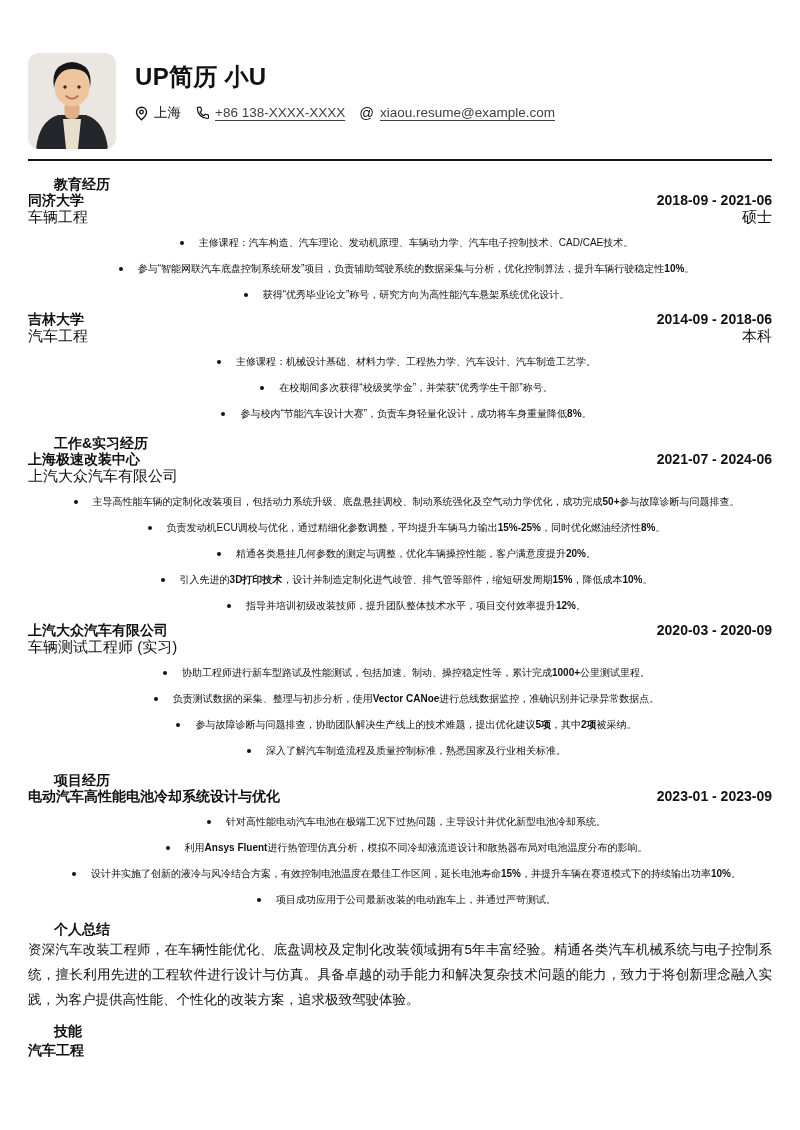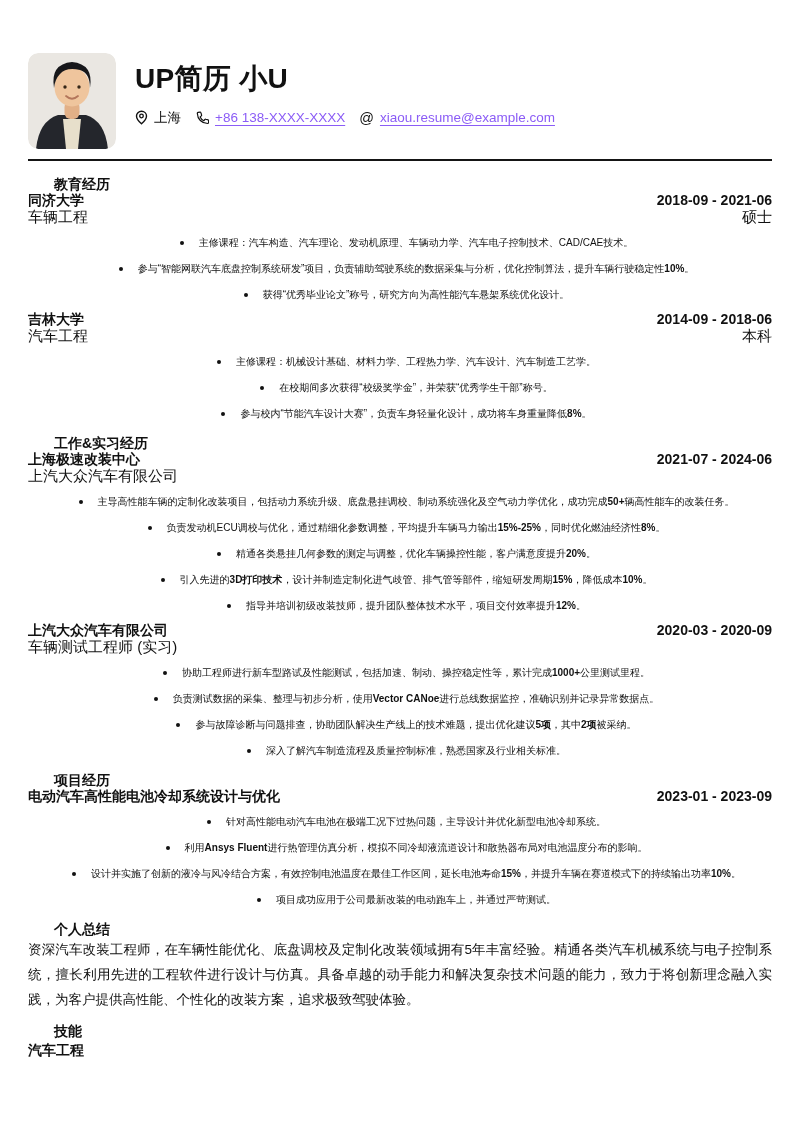--- a/index.html
+++ b/index.html
@@ -10,27 +10,27 @@
     color: #111111;
     overflow: hidden;
   }
   .page { width: 800px; height: 1130px; padding: 53px 28px 0 28px; overflow: hidden; }
 
   
   .header { display: flex; align-items: flex-start; }
   .photo { width: 88px; height: 96px; border-radius: 10px; overflow: hidden; flex: none; }
   .photo svg { display: block; width: 100%; height: 100%; }
   .head-right { margin-left: 19px; padding-top: 11px; }
-  .name { font-size: 28px; font-weight: 700; line-height: 1.1; letter-spacing: 0.3px; }
+  .name { font-size: 24px; font-weight: 700; line-height: 1.1; letter-spacing: 0.3px; }
   .contact { display: flex; align-items: center; margin-top: 14px; font-size: 13.5px; line-height: 18px; }
   .contact .icon { display: inline-flex; align-items: center; margin-right: 6px; }
   .contact .icon svg { display: block; }
   .contact .at-glyph { font-size: 14.5px; font-weight: 400; margin-right: 6px; }
   .contact .gap { width: 14px; flex: none; }
-  .contact a { color: #8b5cf6; text-decoration: underline; text-underline-offset: 3px; cursor: pointer; }
+  .contact a { color: #404040; text-decoration: underline; text-underline-offset: 3px; cursor: pointer; }
 
   .divider { border: none; border-top: 2px solid #151515; margin-top: 10px; }
 
   
   .section { margin-top: 11px; }
   .section:first-child { margin-top: 15px; }
   .sec-title { font-size: 14px; font-weight: 700; line-height: 16px; padding-left: 26px; }
   .entry + .entry { margin-top: 6px; }
   .erow { display: flex; justify-content: space-between; align-items: baseline;
           font-size: 14px; font-weight: 700; line-height: 16px; gap: 20px; }
@@ -157,21 +157,21 @@
             <span class="left">上海极速改装中心</span>
             <span class="right">2021-07 - 2024-06</span>
           </div>
           <div class="erow sub">
             <span class="left">上汽大众汽车有限公司</span>
             <span class="right"></span>
           </div>
           <ul class="bullets">
             <li class="bullet">
               <span class="dot"></span>
-              <span class="btext"><span>主导高性能车辆的定制化改装项目，包括动力系统升级、底盘悬挂调校、制动系统强化及空气动力学优化，成功完成</span><b>50+</b><span>辆高性能车的改装任务。</span></span>
+              <span class="btext"><span>主导高性能车辆的定制化改装项目，包括动力系统升级、底盘悬挂调校、制动系统强化及空气动力学优化，成功完成</span><b>50+</b><span>参与故障诊断与问题排查。</span></span>
             </li>
             <li class="bullet">
               <span class="dot"></span>
               <span class="btext"><span>负责发动机ECU调校与优化，通过精细化参数调整，平均提升车辆马力输出</span><b>15%-25%</b><span>，同时优化燃油经济性</span><b>8%</b><span>。</span></span>
             </li>
             <li class="bullet">
               <span class="dot"></span>
               <span class="btext"><span>精通各类悬挂几何参数的测定与调整，优化车辆操控性能，客户满意度提升</span><b>20%</b><span>。</span></span>
             </li>
             <li class="bullet">

